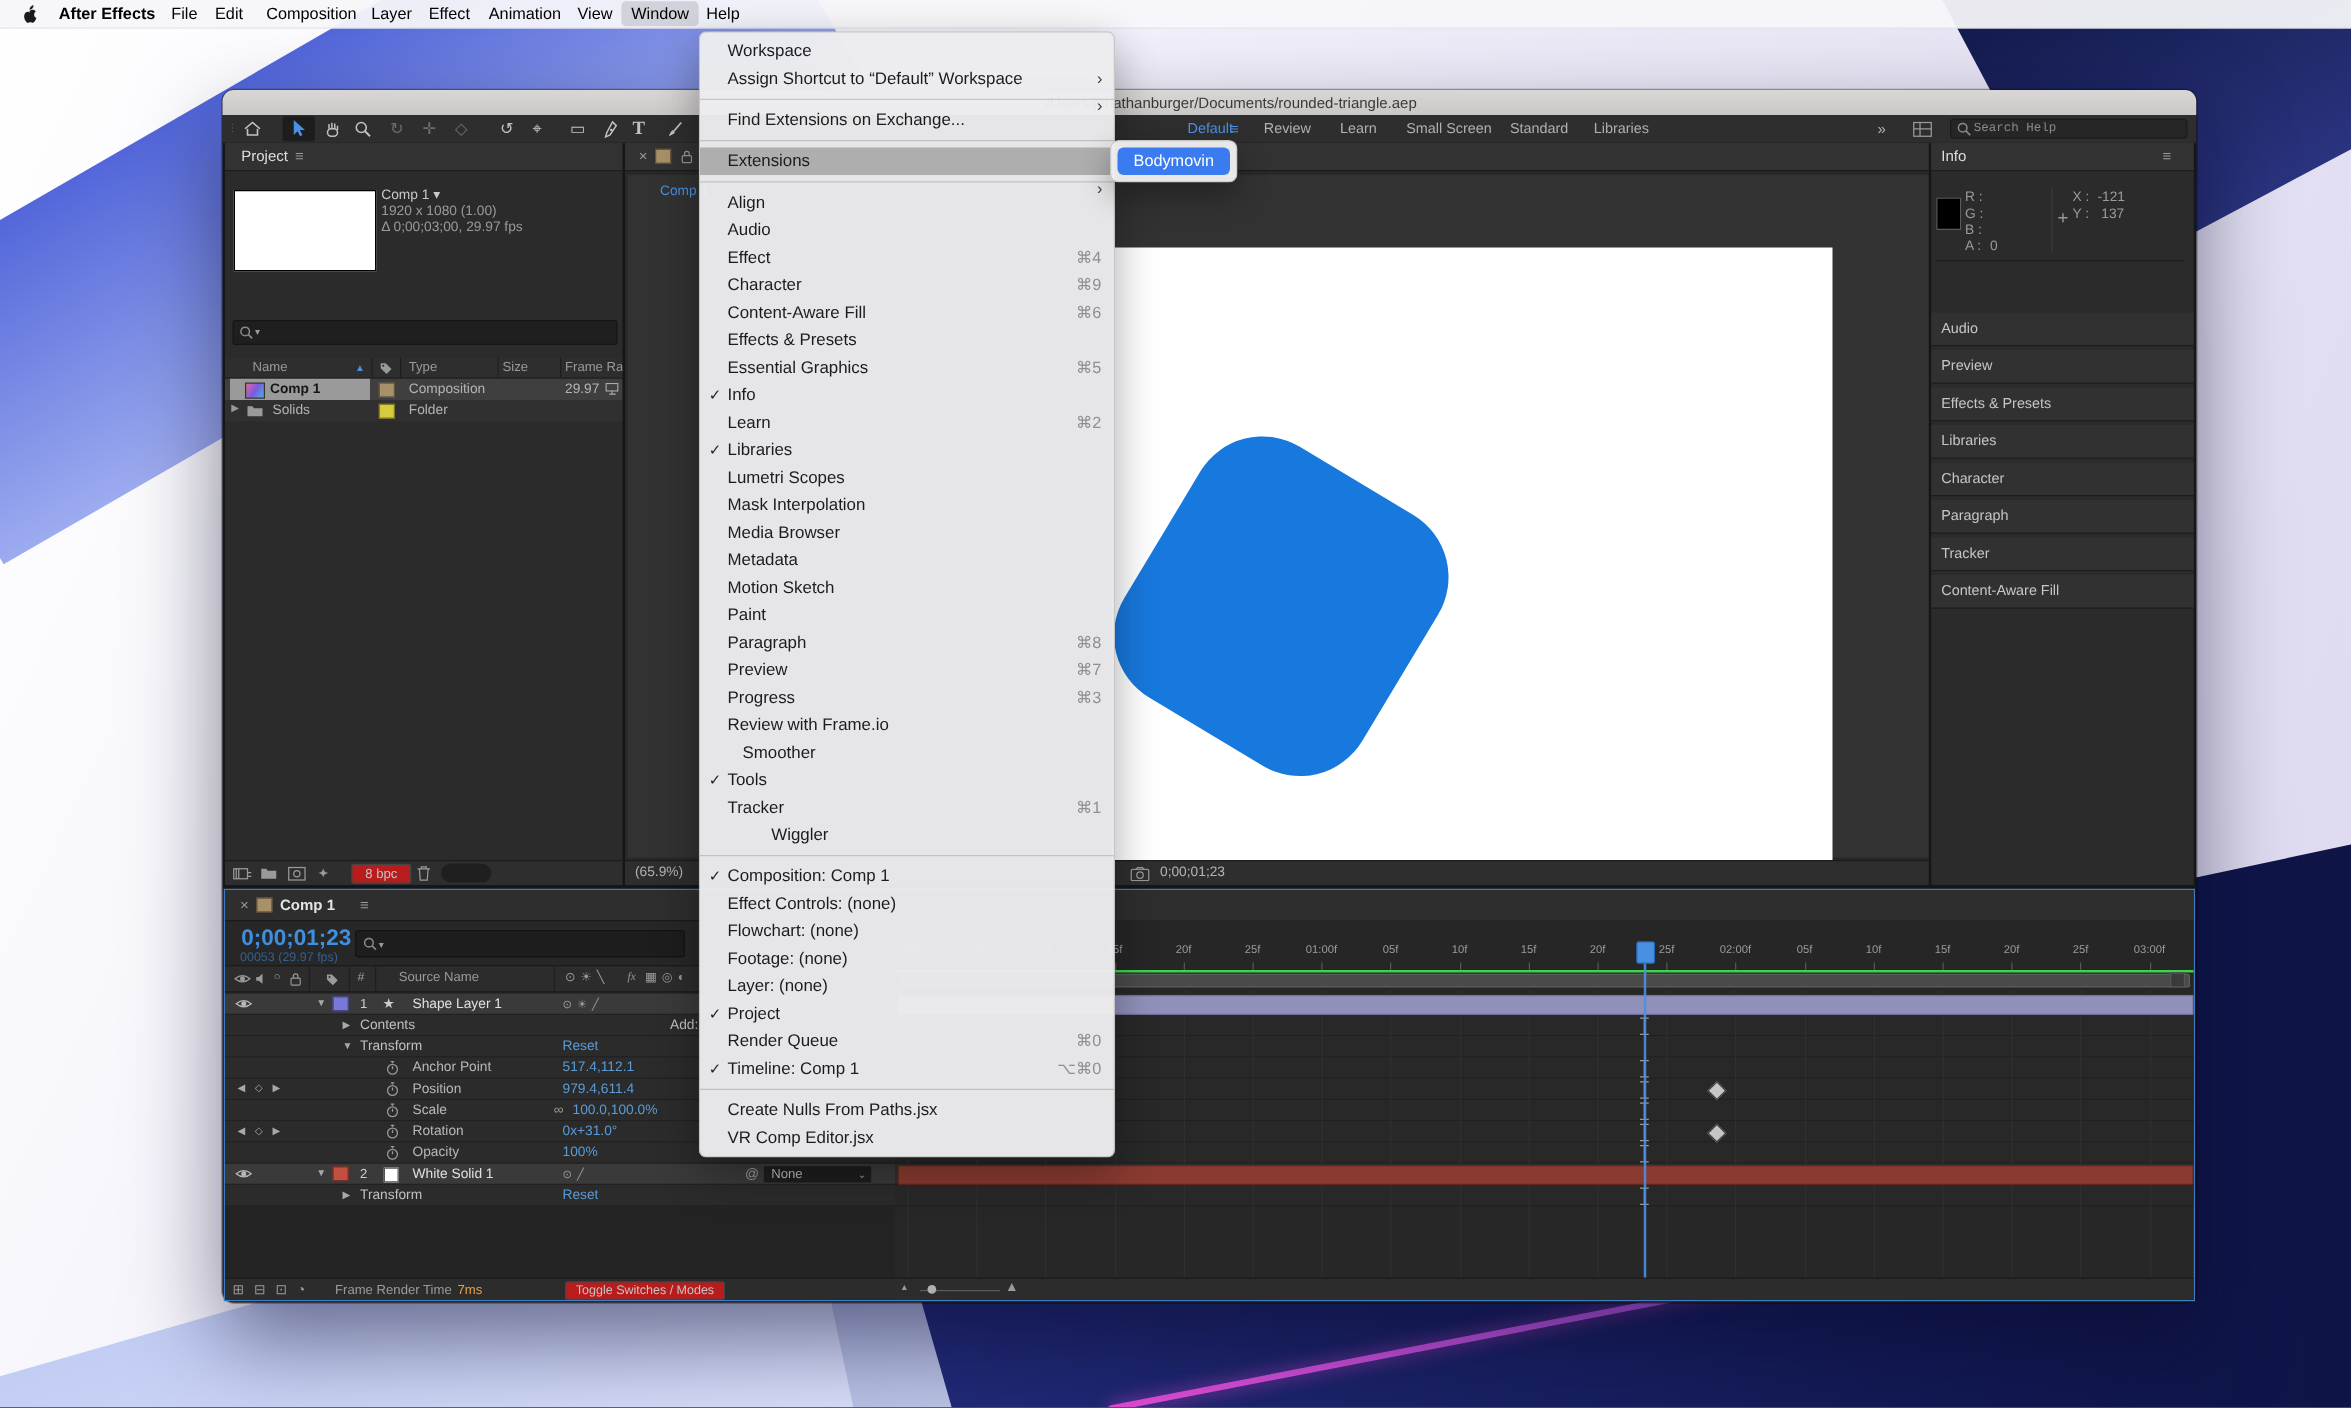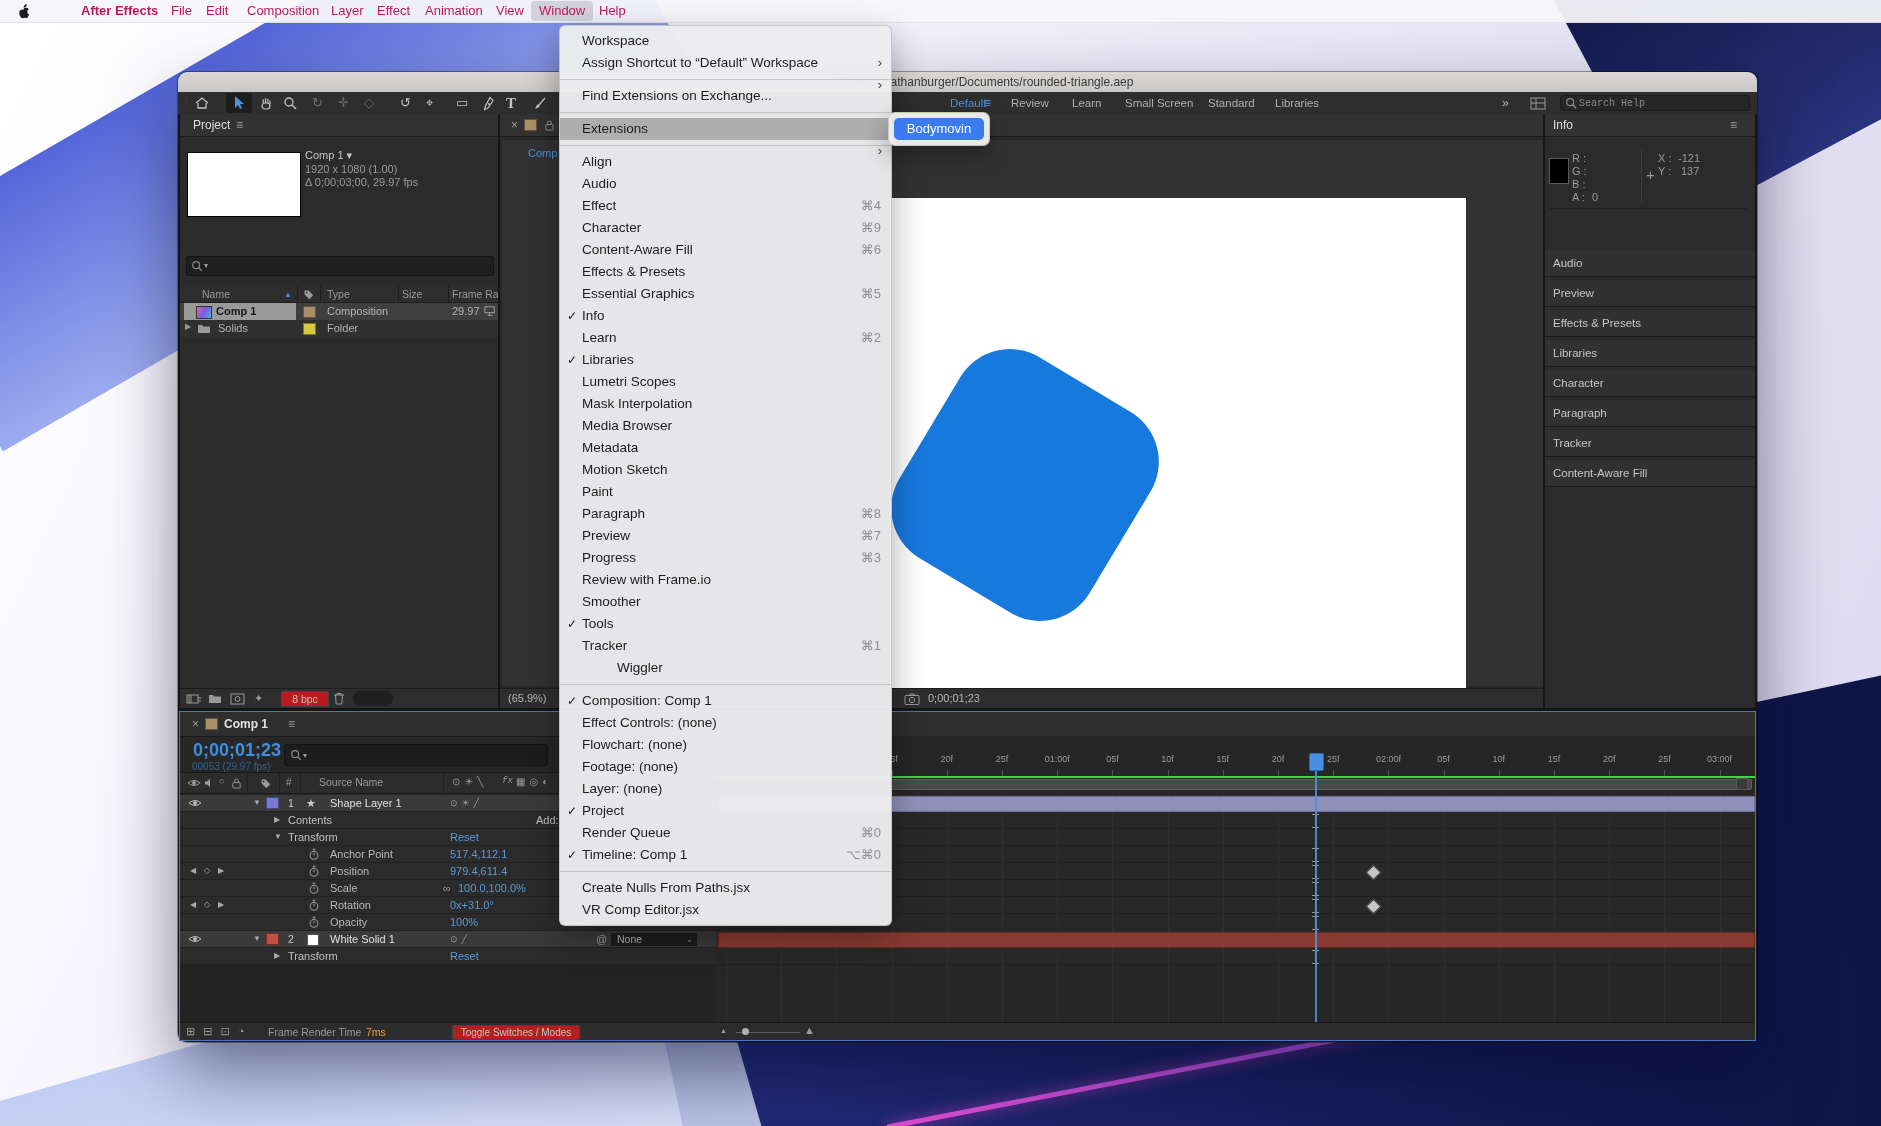--- a/index.html
+++ b/index.html
@@ -16,21 +16,21 @@
     background:linear-gradient(180deg,#0a1138,#2a337e);}
   .beam-navy-br{right:-310px;bottom:-270px;width:1500px;height:620px;transform:rotate(-12deg);
     background:linear-gradient(100deg,#232c7c 0%,#131a54 55%,#0a0f38 100%);}
   .beam-magenta{left:880px;top:1056px;width:720px;height:5px;transform:rotate(-11deg);border-radius:3px;
     background:linear-gradient(90deg,#e14ad2,#9a5cf0);box-shadow:0 0 14px rgba(225,74,210,.75);}
   .beam-blue-bl{left:-220px;top:1030px;width:980px;height:320px;transform:rotate(-16deg);
     background:linear-gradient(180deg,#b9c6f2,#e3e8fc);opacity:.85;}
   
   #menubar{position:absolute;left:0;top:0;width:100%;height:22px;z-index:40;
     background:rgba(247,247,250,.94);border-bottom:1px solid rgba(0,0,0,.07);}
-  .mb-item{position:absolute;top:0;height:22px;line-height:22px;font-size:13px;color:#be185d;padding:0 8px;margin-left:34px;}
+  .mb-item{position:absolute;top:0;height:22px;line-height:22px;font-size:13px;color:#000000;padding:0 8px;}
   .mb-item.bold{font-weight:bold;}
   .mb-item.mb-active{background:rgba(0,0,0,.12);border-radius:4px;height:20px;top:1px;line-height:20px;}
   
   #ae-window{position:absolute;left:178px;top:72px;width:1579px;height:970px;z-index:1;
     background:#161616;border-radius:9px;box-shadow:0 30px 70px rgba(8,8,40,.5),0 0 0 1px rgba(0,0,0,.35);}
   #titlebar{position:absolute;left:178px;top:72px;width:1579px;height:20px;z-index:2;
     background:linear-gradient(#d9d7d5,#cac8c6);border-radius:9px 9px 0 0;}
   .tl-light{position:absolute;top:76px;width:12px;height:12px;border-radius:50%;}
   #win-title{position:absolute;left:700px;top:72px;width:570px;height:20px;line-height:20px;z-index:3;
     font-size:12px;color:#3a3a3a;text-align:center;white-space:nowrap;}
@@ -378,21 +378,21 @@
       <svg class="abs" style="left:80px;top:5px;" width="11" height="11" viewBox="0 0 14 14">
           <path d="M2 2h5l6 6-5 5-6-6z" fill="#9a9a9a"></path>
           <circle cx="4.6" cy="4.6" r="1.1" fill="#2c2c2c"></circle>
         </svg>
       <span class="vline" style="left:99px;top:0;height:20px;"></span>
       <span class="ptxt dim" style="left:106px;top:4px;font-size:10px;">#</span>
       <span class="vline" style="left:120px;top:0;height:20px;"></span>
       <span class="ptxt dim" style="left:139px;top:3px;font-size:10.5px;">Source Name</span>
       <span class="vline" style="left:263px;top:0;height:20px;"></span>
       <span class="ptxt dim" style="left:272px;top:3px;font-size:10px;letter-spacing:4px;">⊙☀╲</span>
-      <span class="ptxt dim" style="left:322px;top:3px;font-size:9px;font-style:italic;font-family:Liberation Mono, monospace;">fx</span>
+      <span class="ptxt dim" style="left:322px;top:3px;font-size:9px;font-style:italic;font-family:Liberation Serif, serif;">fx</span>
       <span class="ptxt dim" style="left:336px;top:3px;font-size:10px;letter-spacing:4px;">▦◎◐</span>
       <span class="vline" style="left:392px;top:0;height:20px;"></span>
     </div>
     <div id="tl-left-rows">
         <div class="tl-row layer" style="top: 83px;">
           <div class="rowtxt" style="left: 8px; top: 3px;">
             <svg width="14" height="10" viewBox="0 0 14 10">
               <path d="M1 5Q7 0 13 5 7 10 1 5Z" fill="none" stroke="#b8b8b8"></path>
               <circle cx="7" cy="5" r="2" fill="#b8b8b8"></circle>
             </svg>
@@ -636,21 +636,21 @@
       <div class="wm-row"><div class="wm-label" style="display: inline;">Lumetri Scopes</div></div>
       <div class="wm-row"><div class="wm-label" style="display: inline;">Mask Interpolation</div></div>
       <div class="wm-row"><div class="wm-label" style="display: inline;">Media Browser</div></div>
       <div class="wm-row"><div class="wm-label" style="display: inline;">Metadata</div></div>
       <div class="wm-row"><div class="wm-label" style="display: inline;">Motion Sketch</div></div>
       <div class="wm-row"><div class="wm-label" style="display: inline;">Paint</div><div class="wm-short">⌘8</div></div>
       <div class="wm-row"><div class="wm-label" style="display: inline;">Paragraph</div><div class="wm-short">⌘7</div></div>
       <div class="wm-row"><div class="wm-label" style="display: inline;">Preview</div><div class="wm-short">⌘3</div></div>
       <div class="wm-row"><div class="wm-label" style="display: inline;">Progress</div></div>
       <div class="wm-row"><div class="wm-label" style="display: inline;">Review with Frame.io</div></div>
-      <div class="wm-row"><div class="wm-label" style="display: inline;">Smoother</div></div>
+      <div class="wm-row"><div class="wm-label" style="display: inline; margin-left: 12px;">Smoother</div></div>
       <div class="wm-row"><div class="wm-check">✓</div><div class="wm-label" style="display: inline;">Tools</div><div class="wm-short">⌘1</div></div>
       <div class="wm-row"><div class="wm-label" style="display: inline;">Tracker</div></div>
       <div class="wm-row"><div class="wm-label" style="display: inline; margin-left: 35px;">Wiggler</div></div>
       <div class="wm-sep"></div>
       <div class="wm-row"><div class="wm-check">✓</div><div class="wm-label" style="display: inline;">Composition: Comp 1</div></div>
       <div class="wm-row"><div class="wm-label" style="display: inline;">Effect Controls: (none)</div></div>
       <div class="wm-row"><div class="wm-label" style="display: inline;">Flowchart: (none)</div></div>
       <div class="wm-row"><div class="wm-label" style="display: inline;">Footage: (none)</div></div>
       <div class="wm-row"><div class="wm-label" style="display: inline;">Layer: (none)</div></div>
       <div class="wm-row"><div class="wm-check">✓</div><div class="wm-label" style="display: inline;">Project</div><div class="wm-short">⌘0</div></div>

